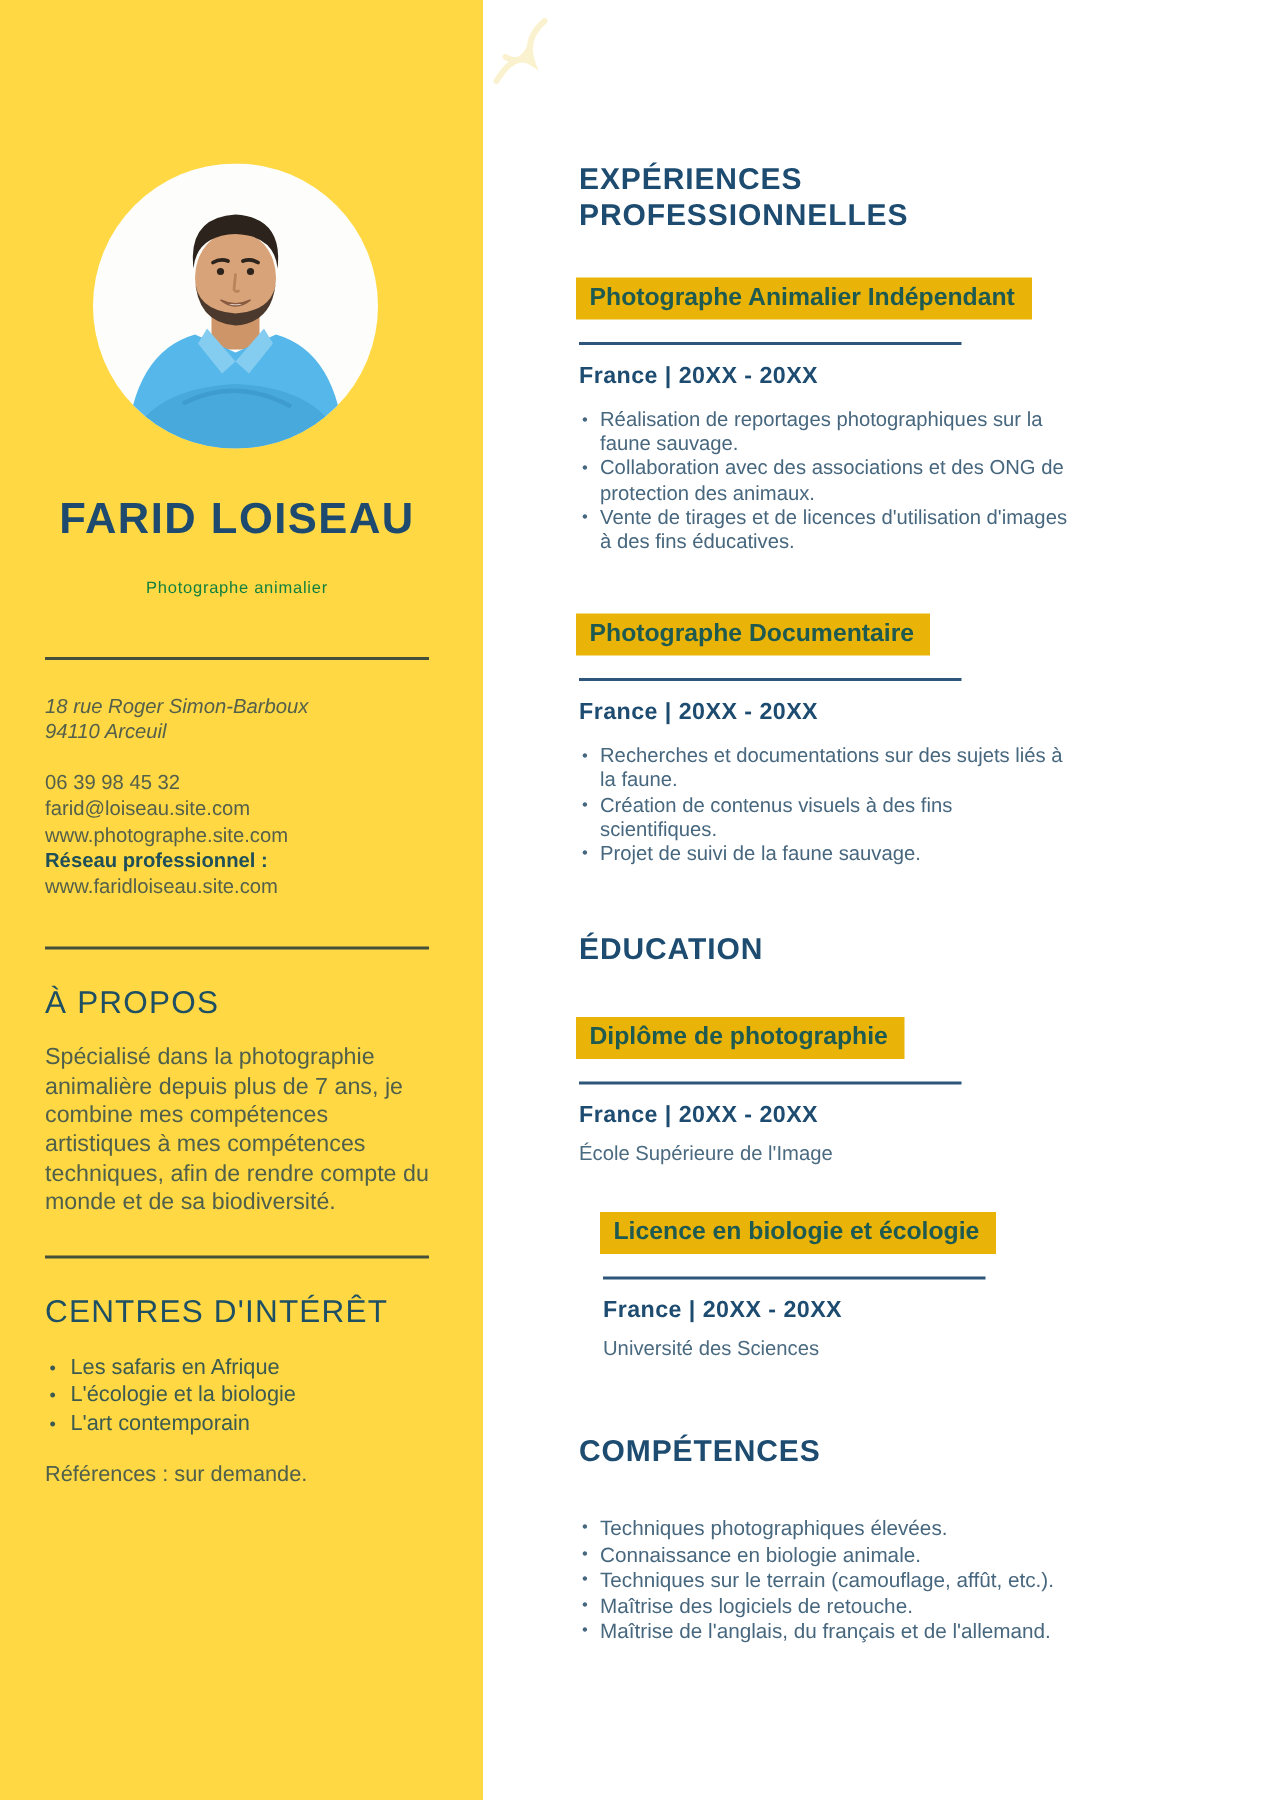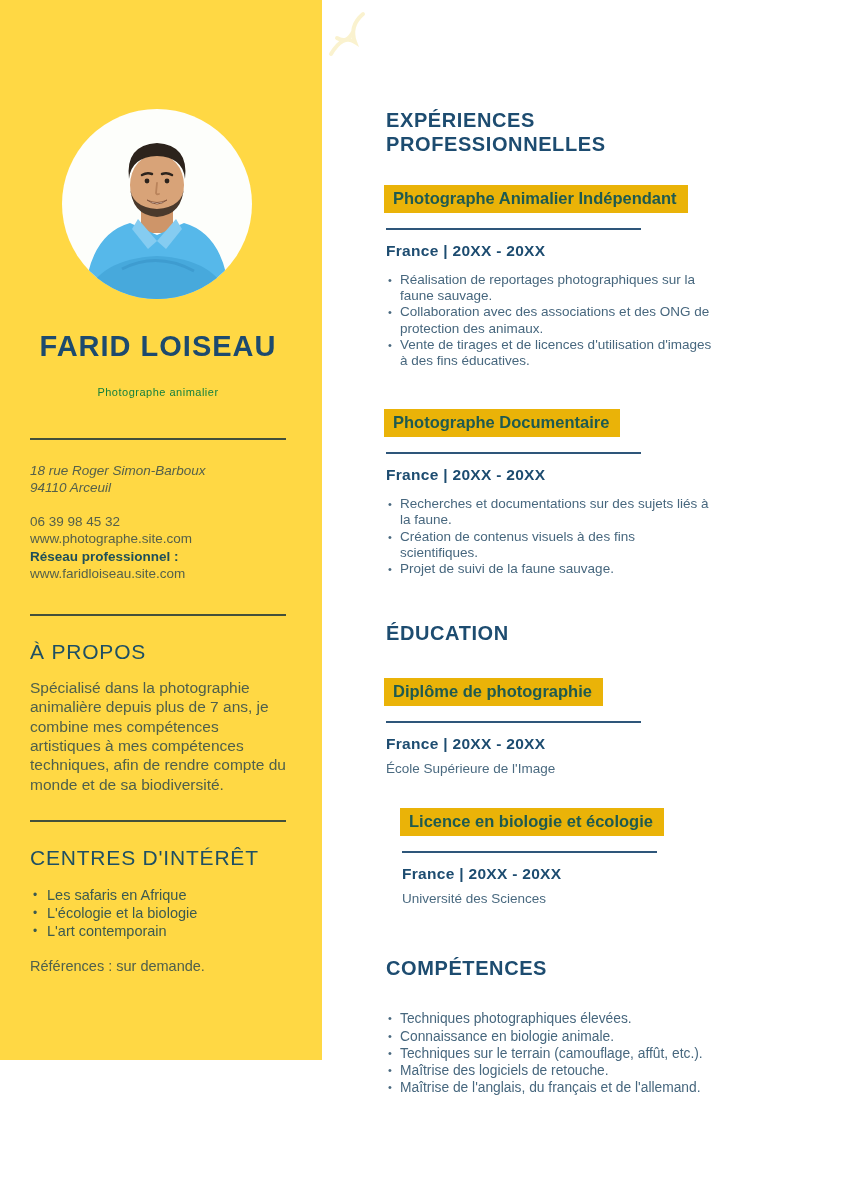--- a/index.html
+++ b/index.html
@@ -1,21 +1,21 @@
 <!DOCTYPE html>
 <html><head>
 <meta charset="utf-8">
 <style>
   * { margin:0; padding:0; box-sizing:border-box; }
   html,body { background:#ffffff; }
   body { font-family:"Liberation Sans", sans-serif; }
   .page { position:relative; width:849px; height:1200px; background:#ffffff; overflow:hidden; }
 
   
-  .sidebar { position:absolute; left:0; top:0; width:322px; height:1060px; background:#FFD844; padding:0 36px 0 30px; }
+  .sidebar { position:absolute; left:0; top:0; width:322px; height:1200px; background:#FFD844; padding:0 36px 0 30px; }
   .photo-wrap { position:absolute; left:62px; top:109px; width:190px; height:190px; }
   .name { margin-top:330px; text-align:center; font-size:29px; font-weight:bold; letter-spacing:1px; color:#1D4A6E; }
   .subtitle { margin-top:23px; text-align:center; font-size:11px; color:#15803d; letter-spacing:0.5px; }
   .divider { margin-top:40px; height:2px; background:#44503A; border:none; width:256px; }
   .divider-2 { margin-top:32px; }
   .divider-3 { margin-top:26px; }
   .address { margin-top:22px; font-size:13.5px; line-height:17px; color:#55604B;font-style:italic; }
   .contact { margin-top:17px; font-size:13.5px; line-height:17.3px; color:#55604B; }
   .contact .lbl { font-weight:bold; color:#1F4F58; }
   .side-heading { margin-top:24px; font-size:21px; font-weight:normal; letter-spacing:0.8px; color:#1E4F63; }
@@ -101,20 +101,21 @@
 
     <hr class="divider">
 
     <div class="address">
       <div>18 rue Roger Simon-Barboux</div>
       <div>94110 Arceuil</div>
     </div>
 
     <div class="contact">
       <div>06 39 98 45 32</div>
+      <div>farid@loiseau.site.com</div>
       <div>www.photographe.site.com</div>
       <div class="lbl">Réseau professionnel :</div>
       <div>www.faridloiseau.site.com</div>
     </div>
 
     <hr class="divider divider-2">
 
     <h2 class="side-heading">À PROPOS</h2>
     <p class="about-text">Spécialisé dans la photographie animalière depuis plus de 7 ans, je combine mes compétences artistiques à mes compétences techniques, afin de rendre compte du monde et de sa biodiversité.</p>
 

